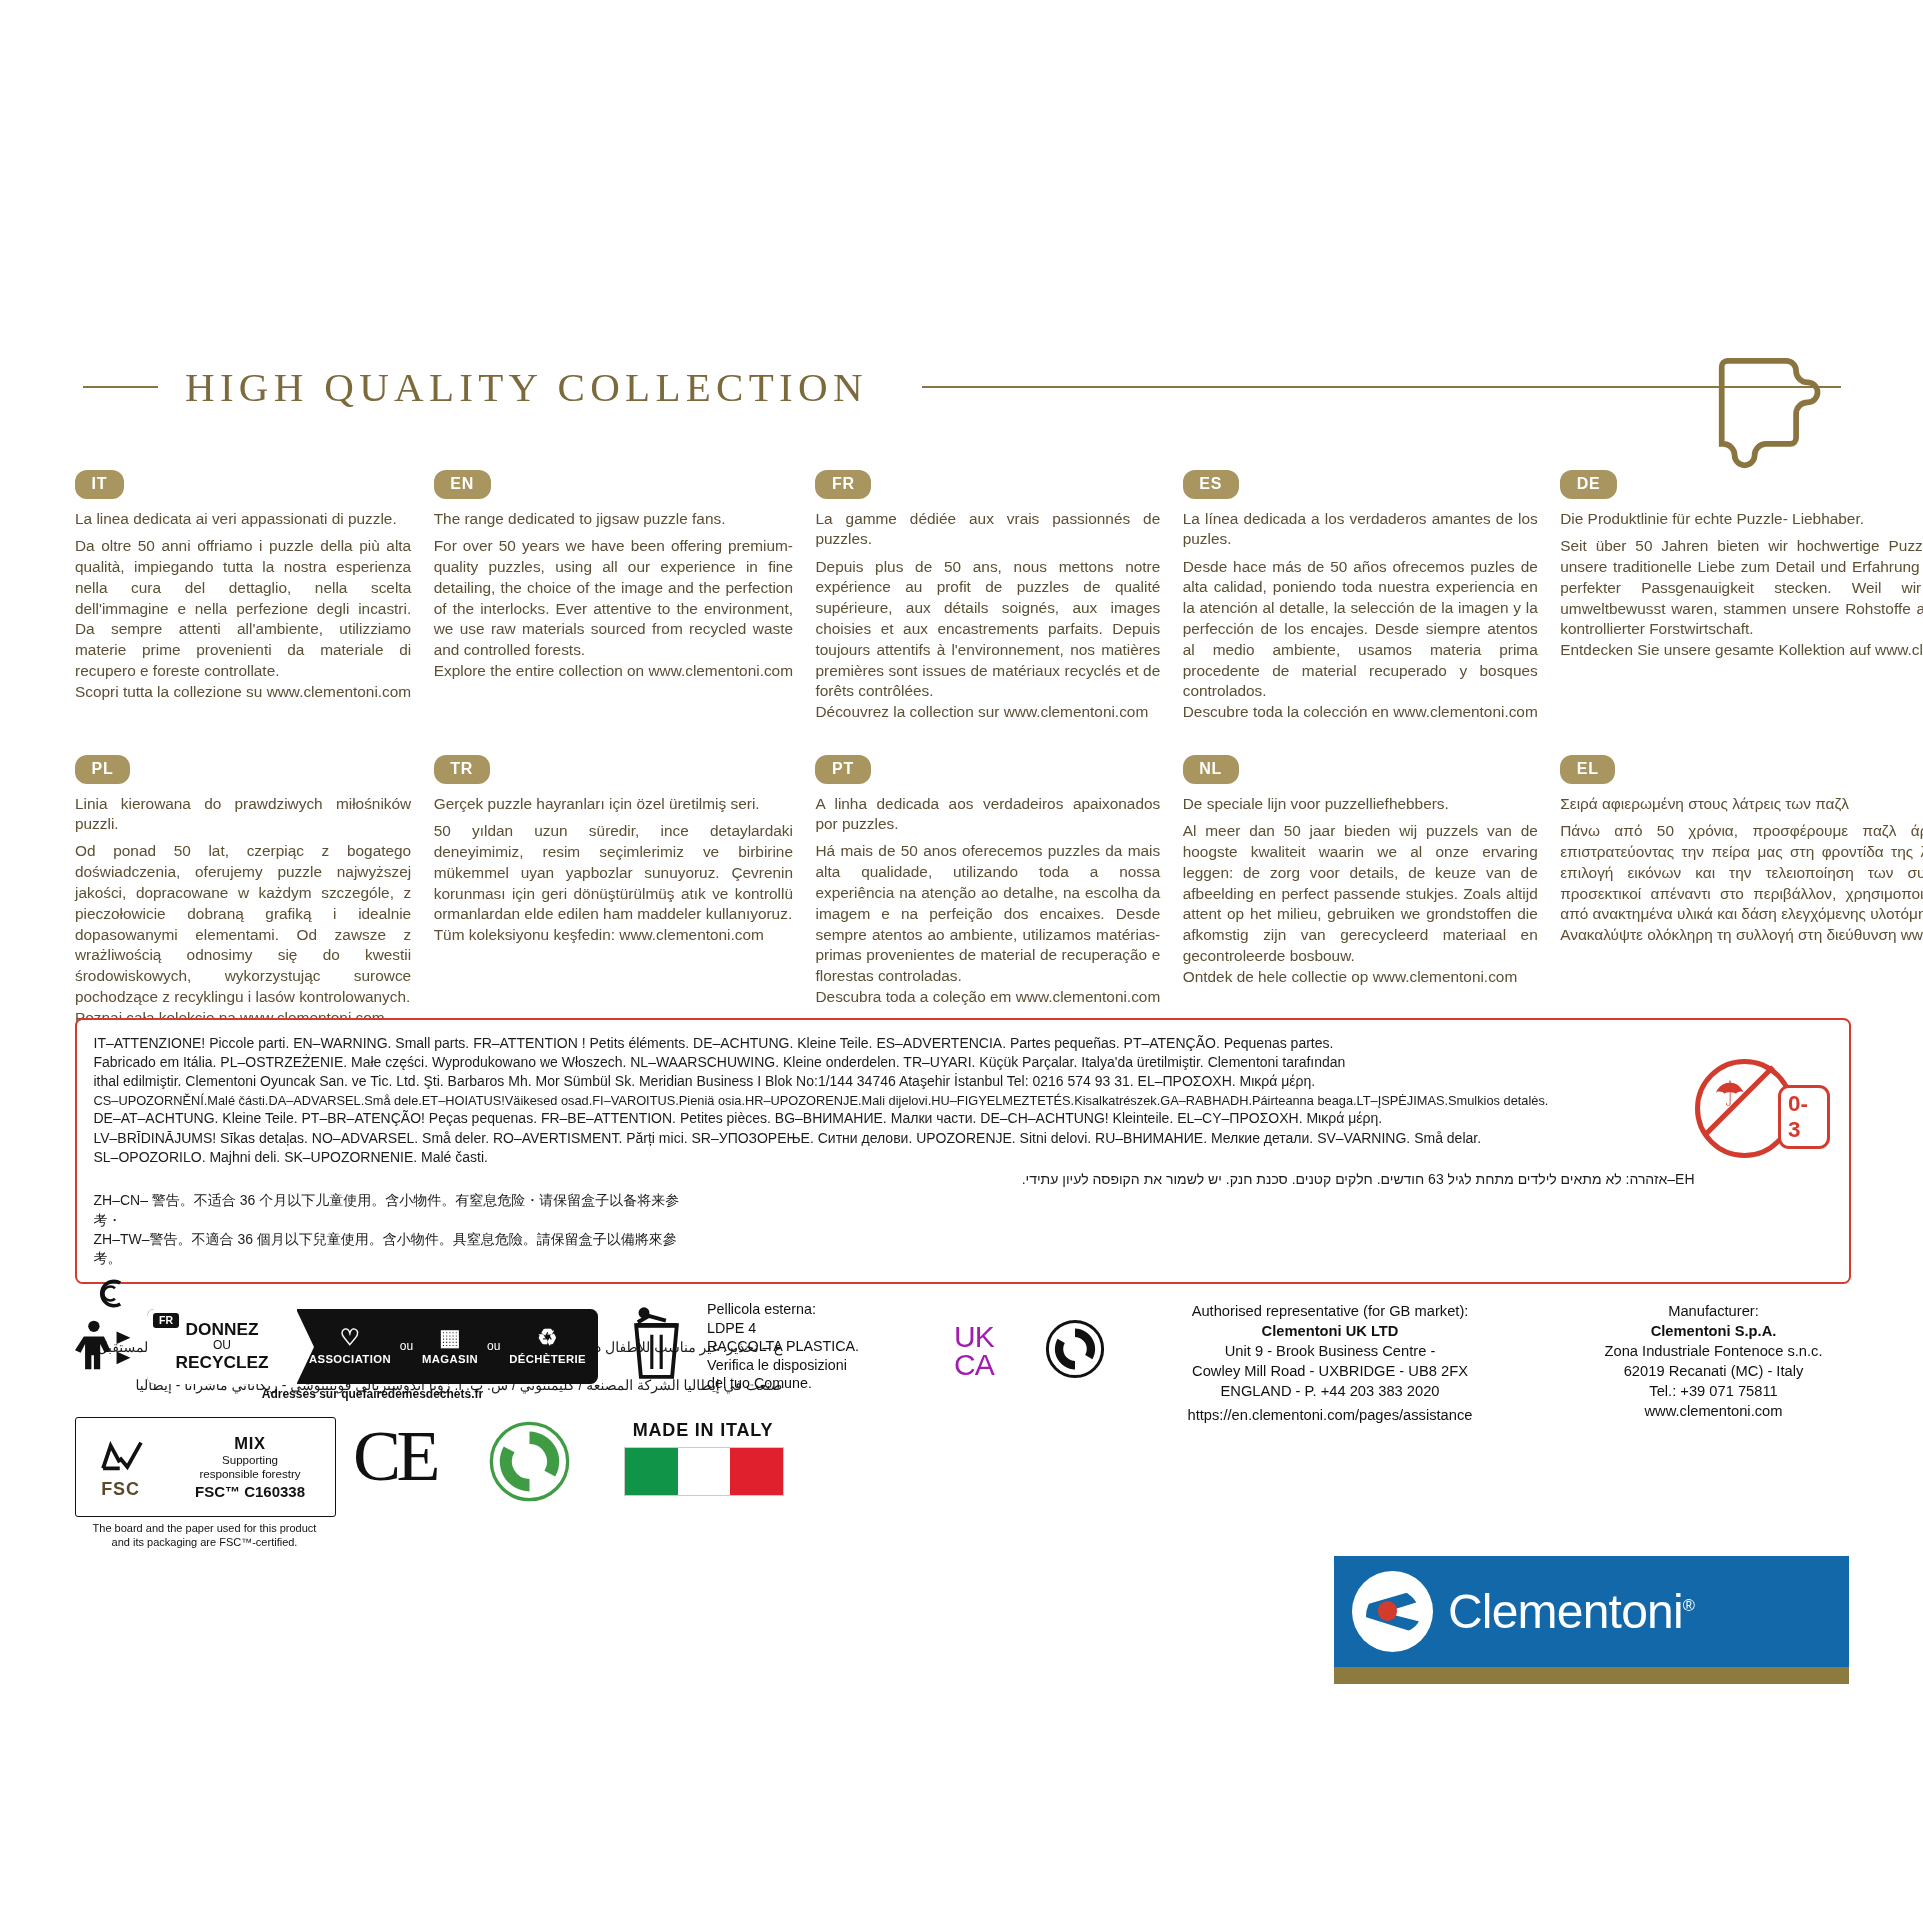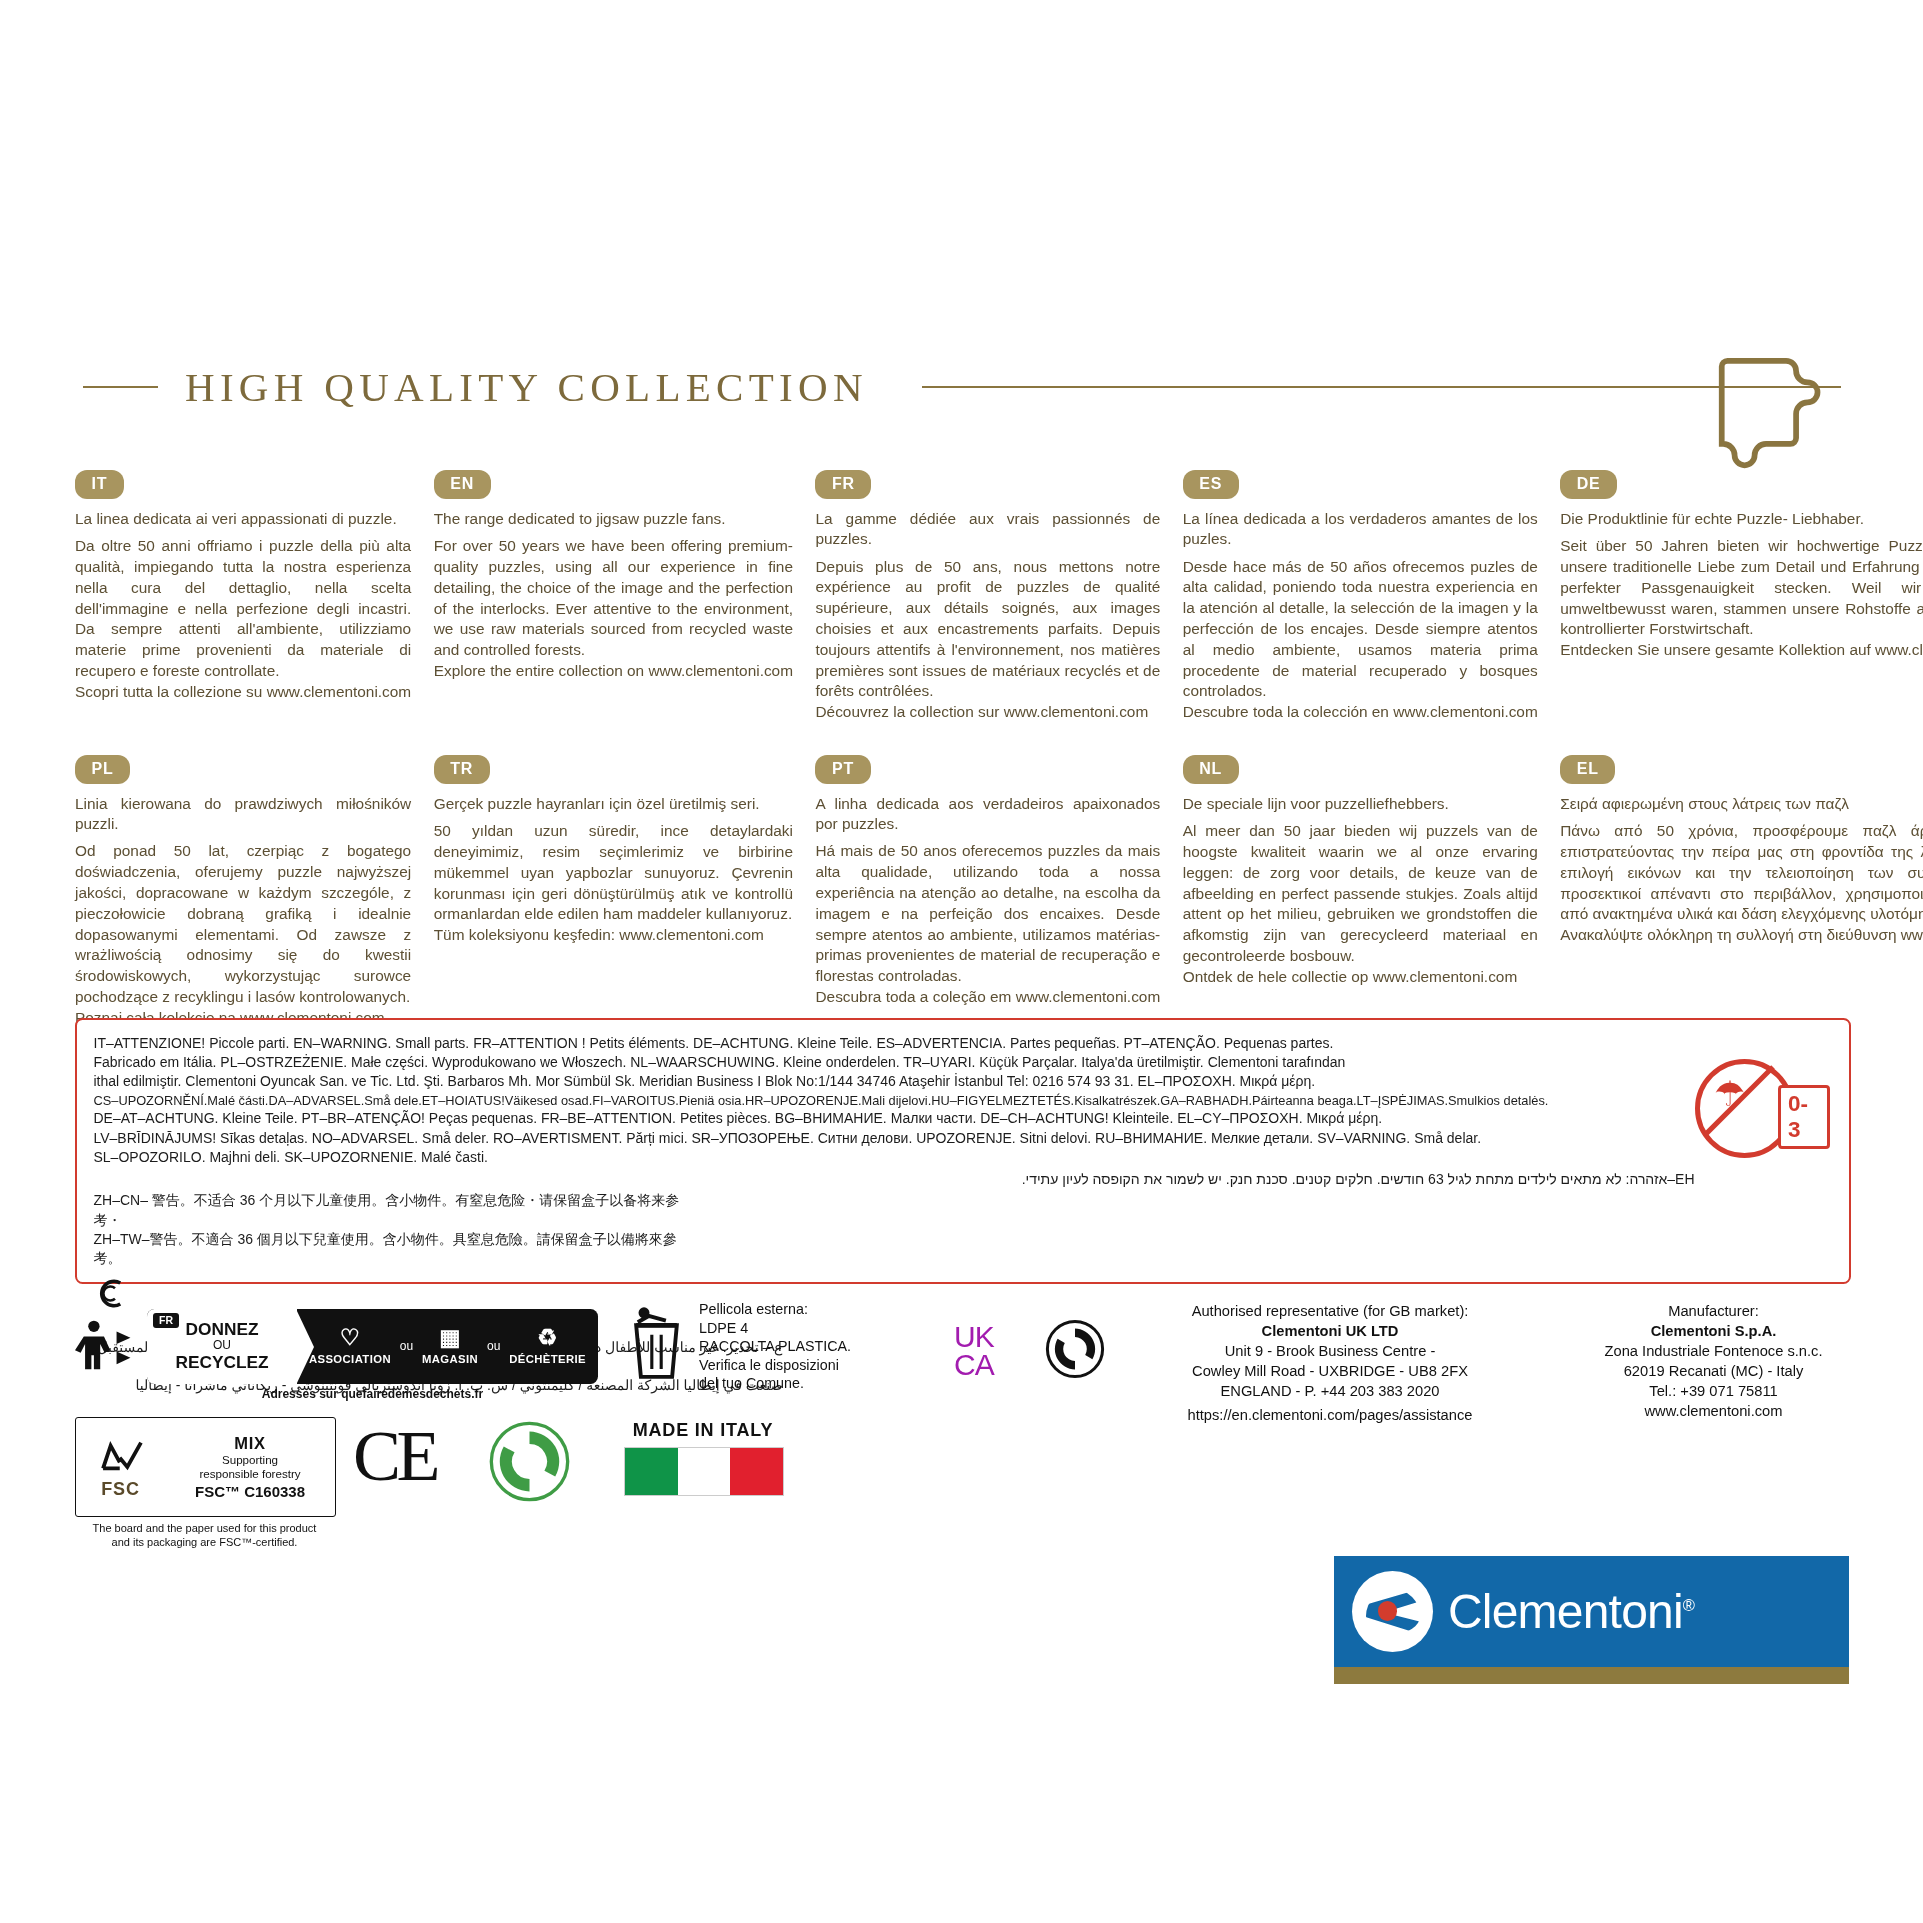--- a/index.html
+++ b/index.html
@@ -25,39 +25,39 @@
   
   .warnbox{position:absolute;left:75px;top:1018px;width:1772px;height:262px;border:2.3px solid #d23b2e;border-radius:7.5px;background:#fff;}
   .warntext{position:absolute;left:16.5px;top:13.5px;width:1601px;font-size:14px;line-height:1.385;color:#1c1c1c;}
   .warnrow{margin:0 0 0 0;}
   .rtl{direction:rtl;text-align:right;unicode-bidi:bidi-override;margin-top:19px;}
   .cerow{display:flex;align-items:flex-start;gap:7.5px;flex-direction:column;}
 
   .age-badge{position:absolute;right:19.5px;top:39px;width:135px;height:90px;}
   .no-sym{position:absolute;left:0;top:0;width:89px;height:89px;border:5.3px solid #d23b2e;border-radius:50%;}
   .no-bar{position:absolute;left:-3px;top:39px;width:95px;height:5.3px;background:#d23b2e;transform:rotate(-45deg);transform-origin:center;}
-  .age-txt{position:absolute;left:83px;top:25.6px;border:3px solid #d23b2e;border-radius:4px;color:#d23b2e;font-weight:bold;font-size:22.5px;padding:3px 7.5px;background:#fff;}
+  .age-txt{position:absolute;left:83px;top:25.6px;border:3px solid #d23b2e;border-radius:11px;color:#d23b2e;font-weight:bold;font-size:22.5px;padding:3px 7.5px;background:#fff;}
   .baby{position:absolute;left:19.5px;top:16.5px;font-size:35px;line-height:1;color:#d23b2e;}
 
   
   .recycle-fr{position:absolute;left:75px;top:1304px;width:526px;height:90px;}
   .fr-bin{position:absolute;left:0;top:10.5px;width:63px;height:63px;}
   .fr-black{position:absolute;left:72px;top:4.5px;width:451px;height:75px;background:#111;border-radius:7.5px;display:flex;align-items:stretch;overflow:hidden;}
   .fr-donnez{position:relative;background:#fff;color:#111;width:150px;display:flex;flex-direction:column;align-items:center;justify-content:center;font-weight:bold;font-size:17.3px;line-height:1.12;}
   .fr-chip{position:absolute;left:6px;top:4.5px;background:#111;color:#fff;font-size:10.5px;padding:1.5px 6px;border-radius:3px;font-weight:bold;}
   .fr-arrow{position:absolute;right:-16.5px;top:0;width:0;height:0;border-top:38px solid transparent;border-bottom:38px solid transparent;border-left:18px solid #fff;}
   .fr-opts{flex:1;display:flex;align-items:center;justify-content:space-around;color:#fff;padding:0 7.5px;}
   .fr-opt{display:flex;flex-direction:column;align-items:center;font-size:11.3px;font-weight:bold;letter-spacing:0.4px;}
   .fr-opt .glyph{font-size:22.5px;line-height:1;margin-bottom:3px;}
   .fr-ou{color:#fff;font-size:12px;align-self:center;}
   .fr-addr{position:absolute;left:72px;top:83px;width:451px;text-align:center;font-size:12px;color:#111;font-weight:bold;}
 
   .ldpe{position:absolute;left:624px;top:1300px;width:316px;}
   .ldpe-icon{position:absolute;left:0;top:4.5px;width:65px;height:75px;}
-  .ldpe-txt{position:absolute;left:75px;top:0;font-size:14.3px;line-height:1.3;color:#111;}
+  .ldpe-txt{position:absolute;left:83px;top:0;font-size:14.3px;line-height:1.3;color:#111;}
 
   .ukca{position:absolute;left:954px;top:1323px;font-family:"Liberation Sans",sans-serif;font-weight:normal;font-size:30px;line-height:.92;color:#a21caf;letter-spacing:-0.8px;}
   .greendot{position:absolute;left:1045px;top:1319px;width:60px;height:60px;}
 
   .auth{position:absolute;left:1127px;top:1302px;width:406px;text-align:center;font-size:14.7px;line-height:1.36;color:#111;}
   .manu{position:absolute;left:1563px;top:1302px;width:301px;text-align:center;font-size:14.7px;line-height:1.36;color:#111;}
 
   .fsc{position:absolute;left:75px;top:1417px;width:259px;height:98px;border:1.5px solid #111;border-radius:3px;}
   .fsc-inner{position:relative;display:flex;height:100%;}
   .fsc-left{width:89px;display:flex;flex-direction:column;align-items:center;justify-content:center;border-right:0;}

